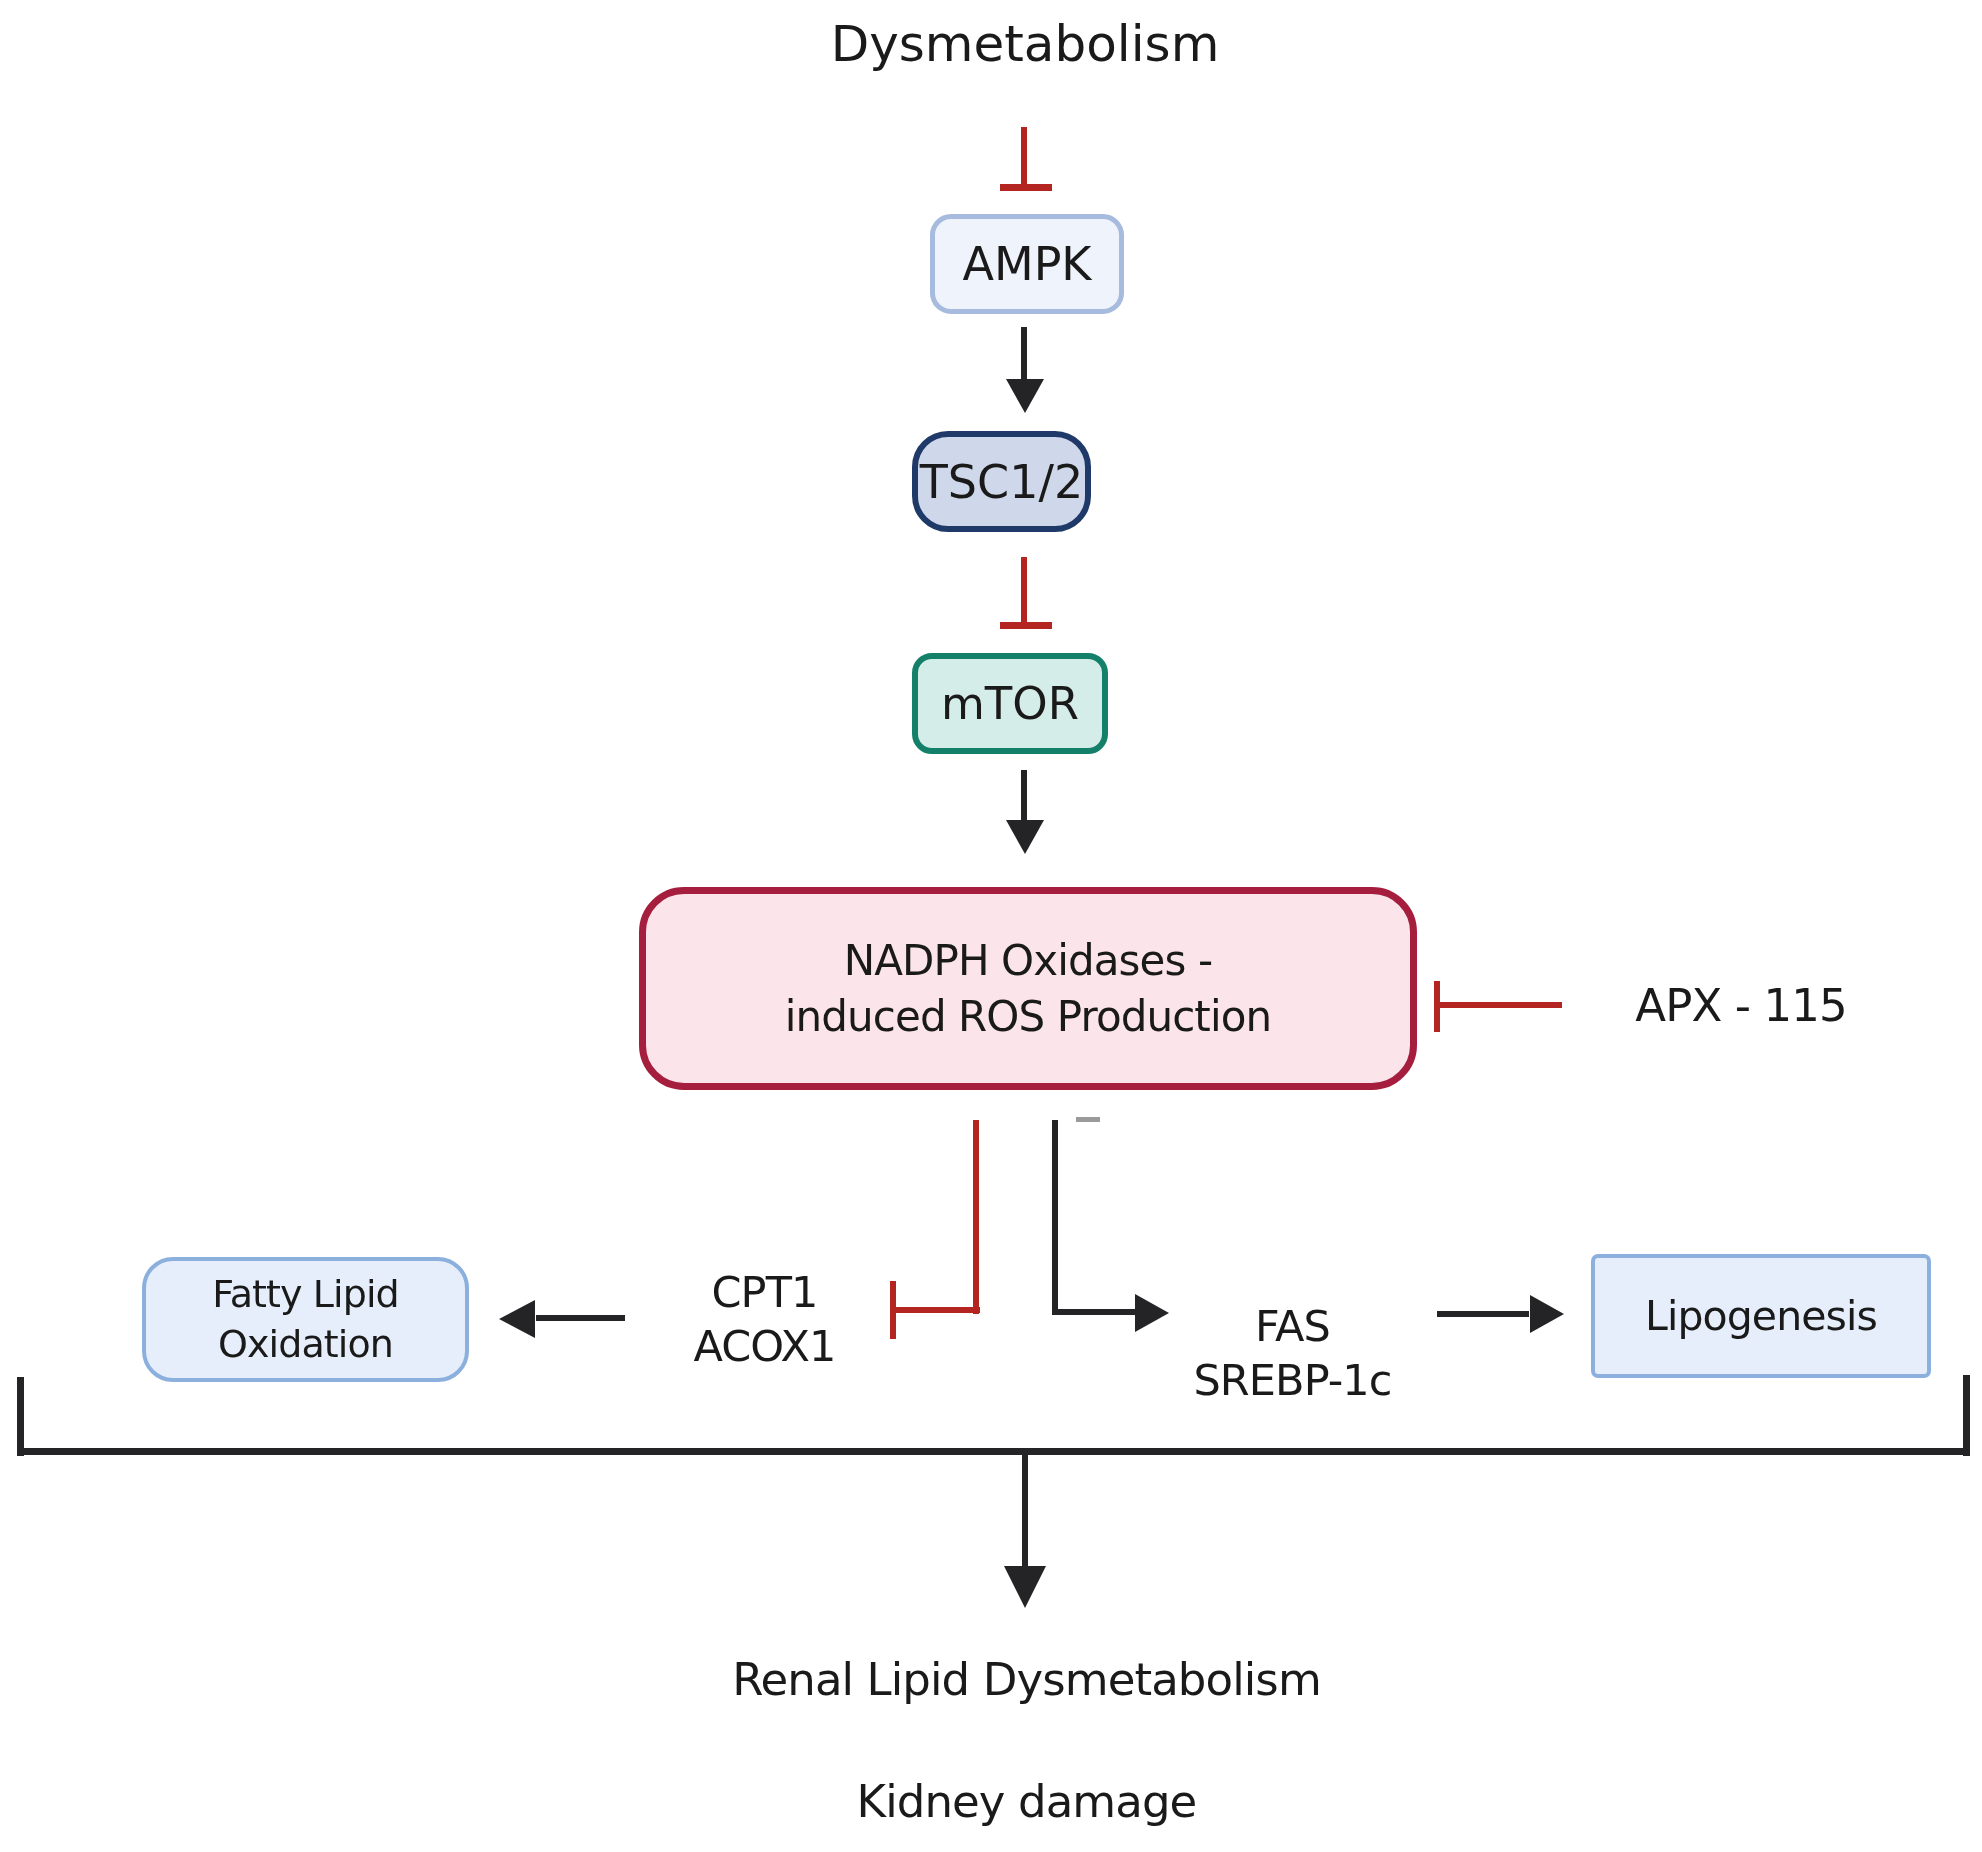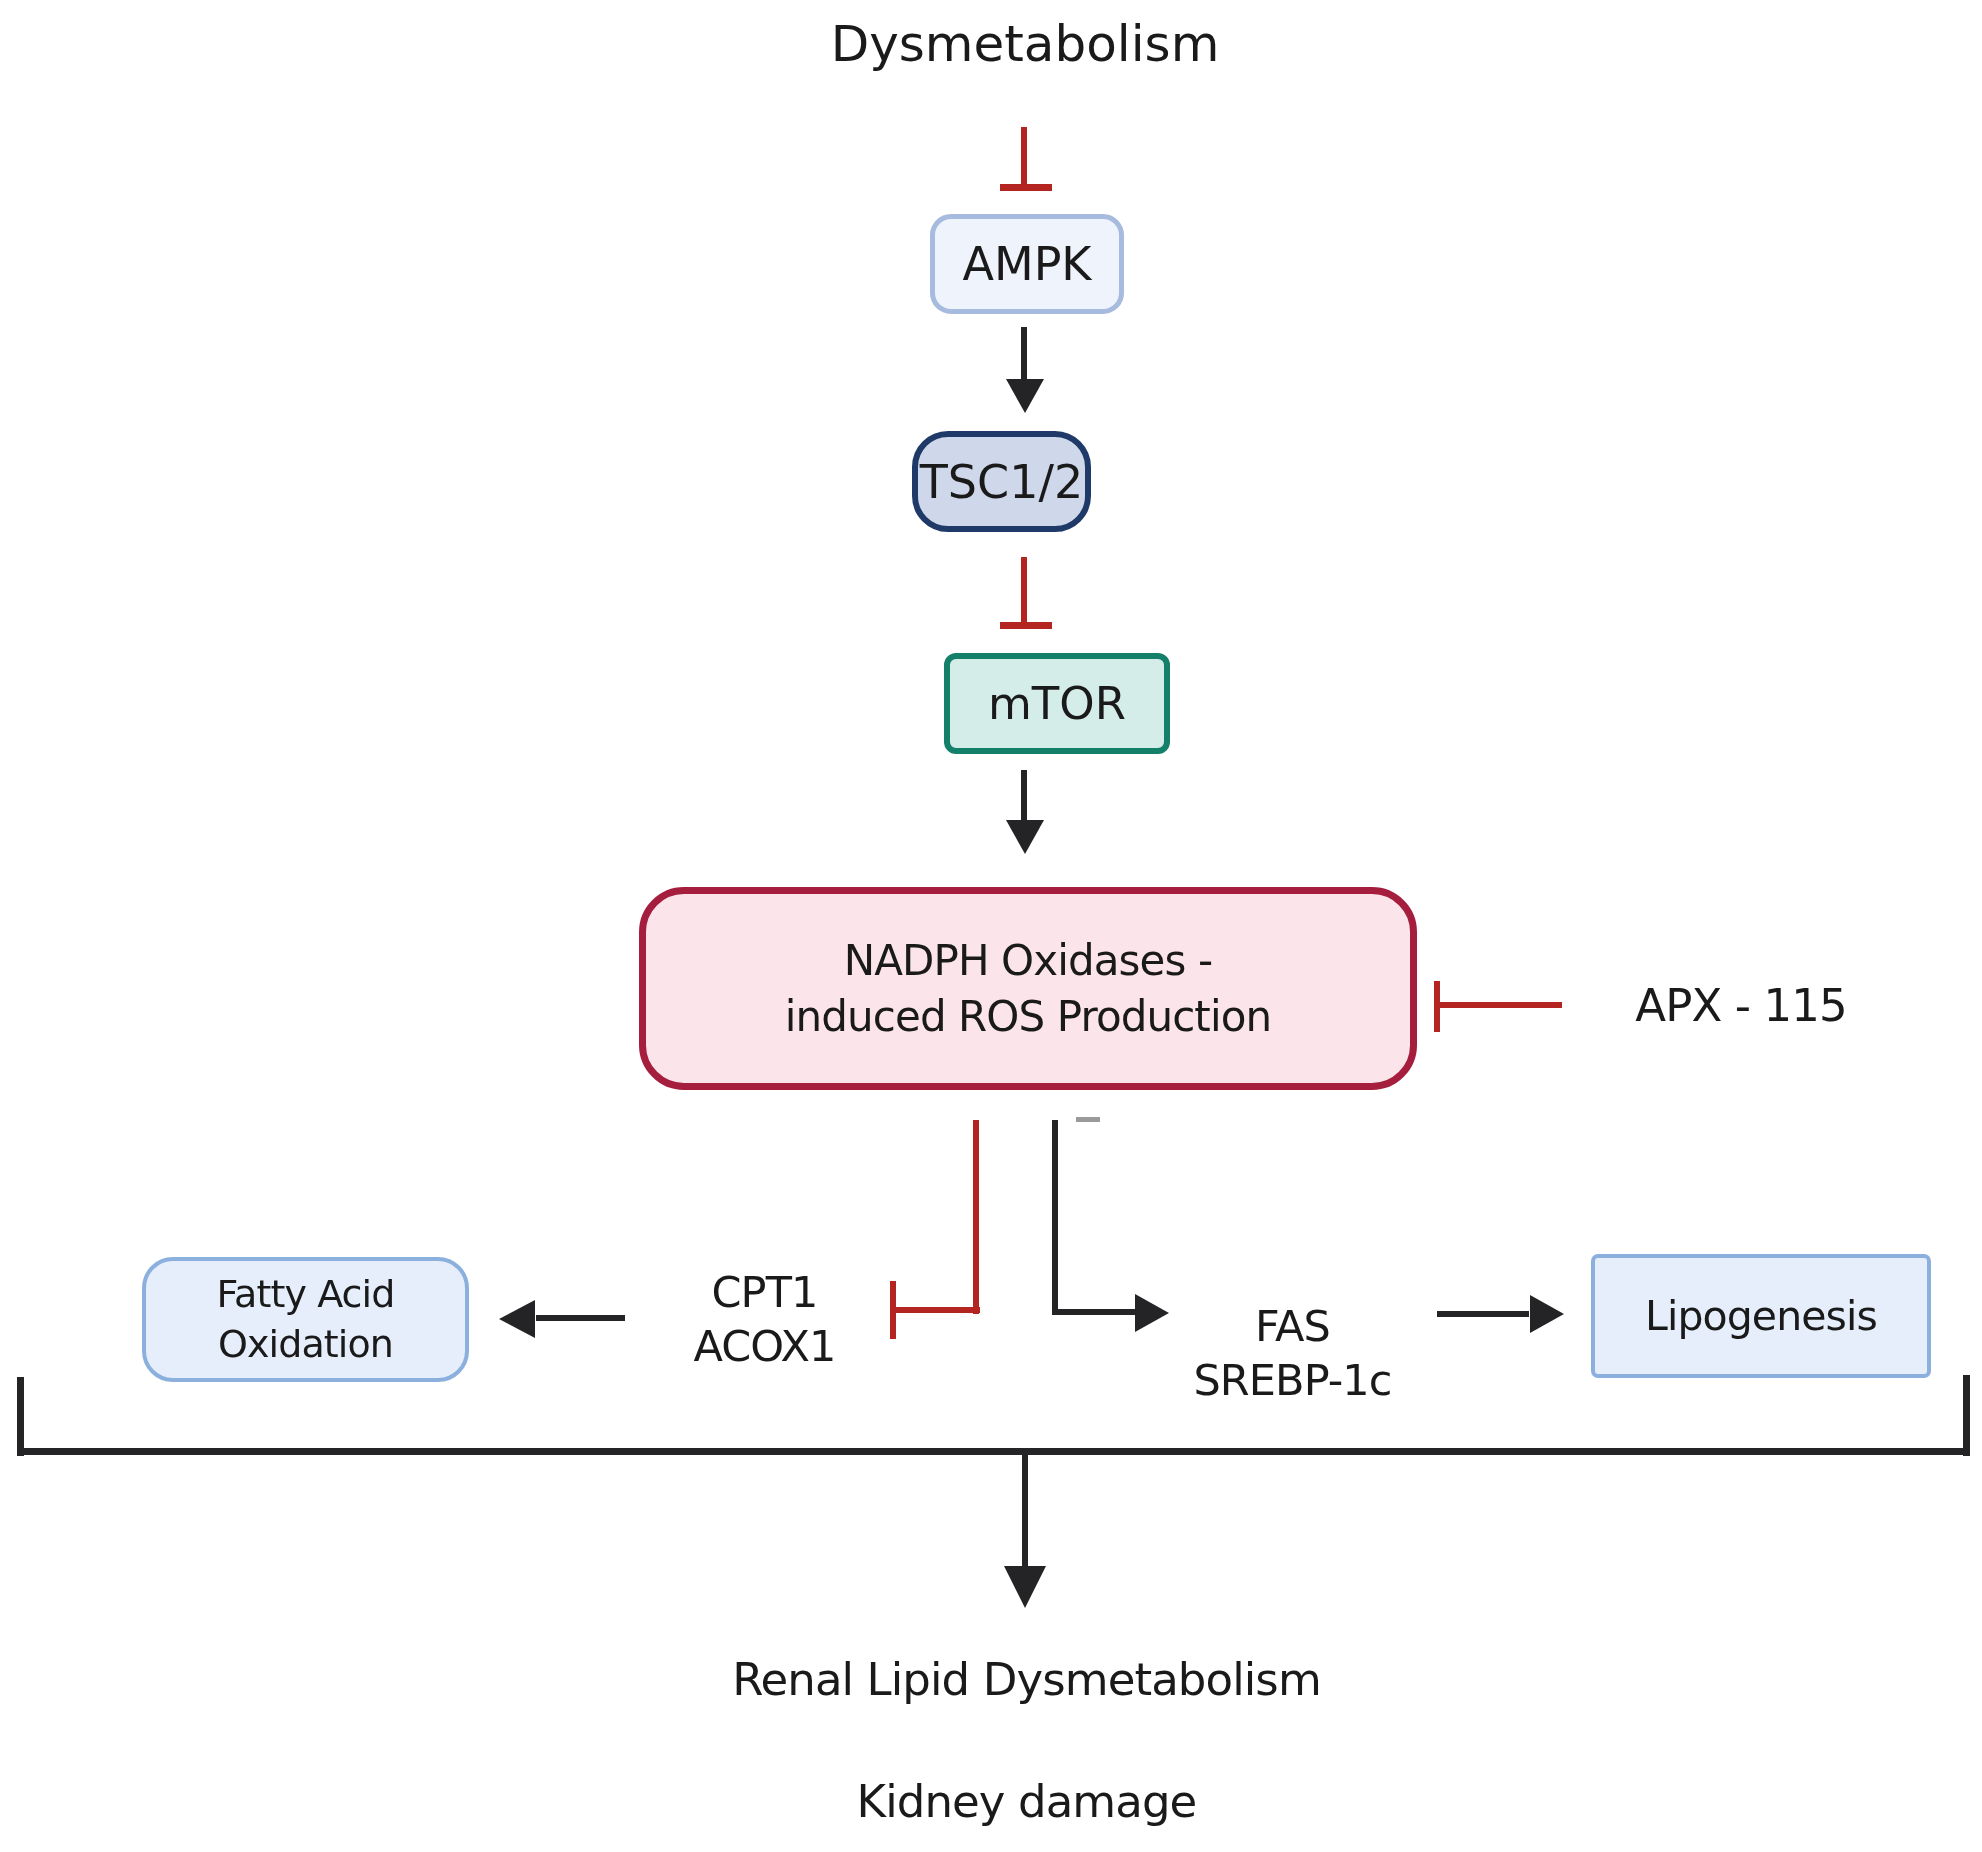--- a/index.html
+++ b/index.html
@@ -38,24 +38,23 @@
     left:930px;top:214px;width:194px;height:100px;
     background:#eff3fb;border:5.4px solid #a6bbdd;border-radius:21px;
     font-size:46px;
   }
   #tsc-box{
     left:912px;top:431px;width:179px;height:101px;
     background:#cfd7ea;border:6.3px solid #1f3a68;border-radius:36px;
     font-size:46px;
   }
   #mtor-box{
-    left:912px;top:653px;width:226px;height:101px;
-    background:#d5ede8;border:6.3px solid #15806a;border-radius:12px;
+    left:912px;top:653px;width:196px;height:101px;
+    background:#d5ede8;border:6.3px solid #15806a;border-radius:20px;
     font-size:45px;
-    margin-left:32px;
   }
   #nadph-box{
     left:639px;top:887px;width:778px;height:203px;
     background:#fbe5ea;border:7.2px solid #a61e3e;border-radius:45px;
     font-size:42px;line-height:1.32;letter-spacing:-0.9px;
   }
   #fao-box{
     left:142px;top:1257px;width:327px;height:125px;
     background:#e5eefa;border:4.5px solid #8cb0de;border-radius:31px;
     font-size:38px;line-height:1.3;letter-spacing:-0.9px;
@@ -105,21 +104,21 @@
   <div class="hline blk" style="left:1056px;top:1309px;width:80px;height:6.3px;"></div>
   <div class="tri" style="left:1135px;top:1294px;border-top:19px solid transparent;border-bottom:19px solid transparent;border-left:34px solid #242426;"></div>
 
   <div class="dash" style="left:1076px;top:1117px;width:23.5px;height:4.5px;background:#9a9a9a;"></div>
 
   <div class="label cond" style="left:629px;top:1265px;width:271px;font-size:43px;line-height:54px;"><span>CPT1</span><br><span>ACOX1</span></div>
 
   <div class="hline blk" style="left:536px;top:1315px;width:89px;height:6.3px;"></div>
   <div class="tri" style="left:499px;top:1300px;border-top:19px solid transparent;border-bottom:19px solid transparent;border-right:36px solid #242426;"></div>
 
-  <div class="box" id="fao-box"><span><span>Fatty Acid</span><br><span>Oxidation</span></span></div>
+  <div class="box" id="fao-box"><span><span>Fatty Lipid</span><br><span>Oxidation</span></span></div>
 
   <div class="label cond" style="left:1157px;top:1262px;width:271px;font-size:43px;line-height:54px;margin-top:37px;"><span>FAS</span><br><span>SREBP-1c</span></div>
 
   <div class="hline blk" style="left:1437px;top:1311px;width:92px;height:6.3px;"></div>
   <div class="tri" style="left:1530px;top:1295px;border-top:19px solid transparent;border-bottom:19px solid transparent;border-left:34px solid #242426;"></div>
 
   <div class="box" id="lipogenesis-box">Lipogenesis</div>
 
   <div class="vline blk" style="left:17px;top:1377px;width:7.2px;height:79px;"></div>
   <div class="hline blk" style="left:17px;top:1448px;width:1953px;height:7.2px;"></div>

